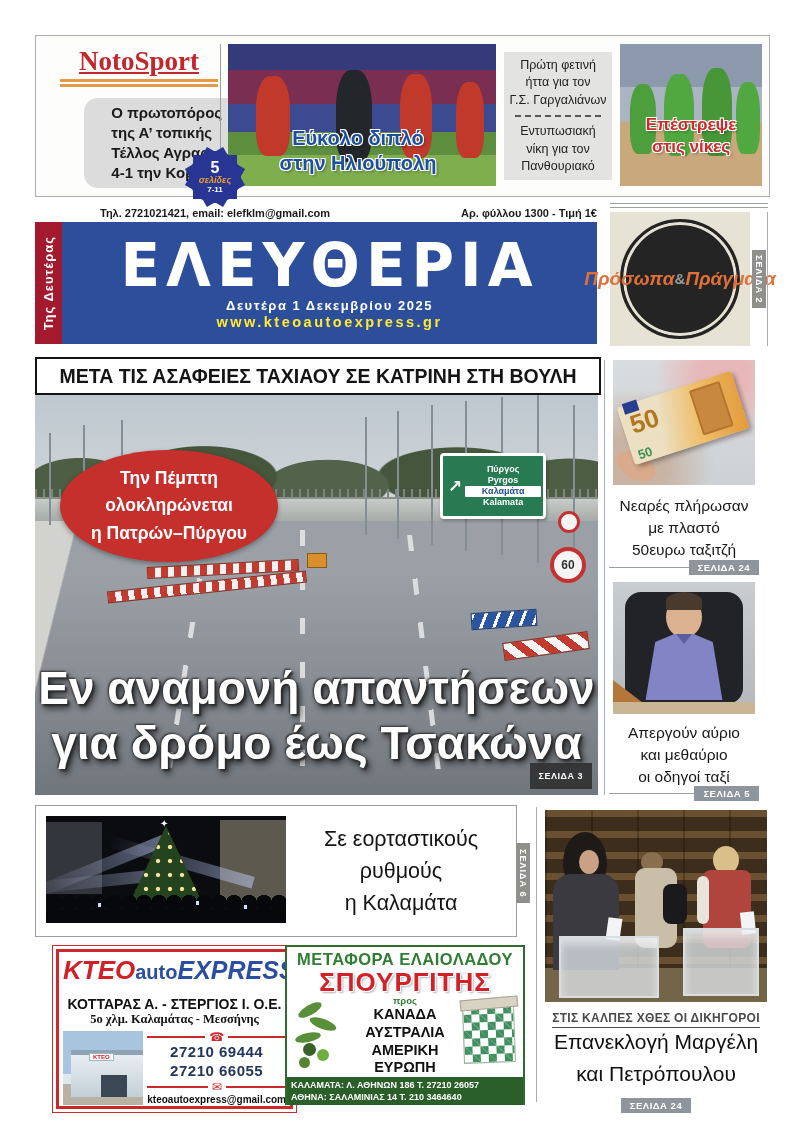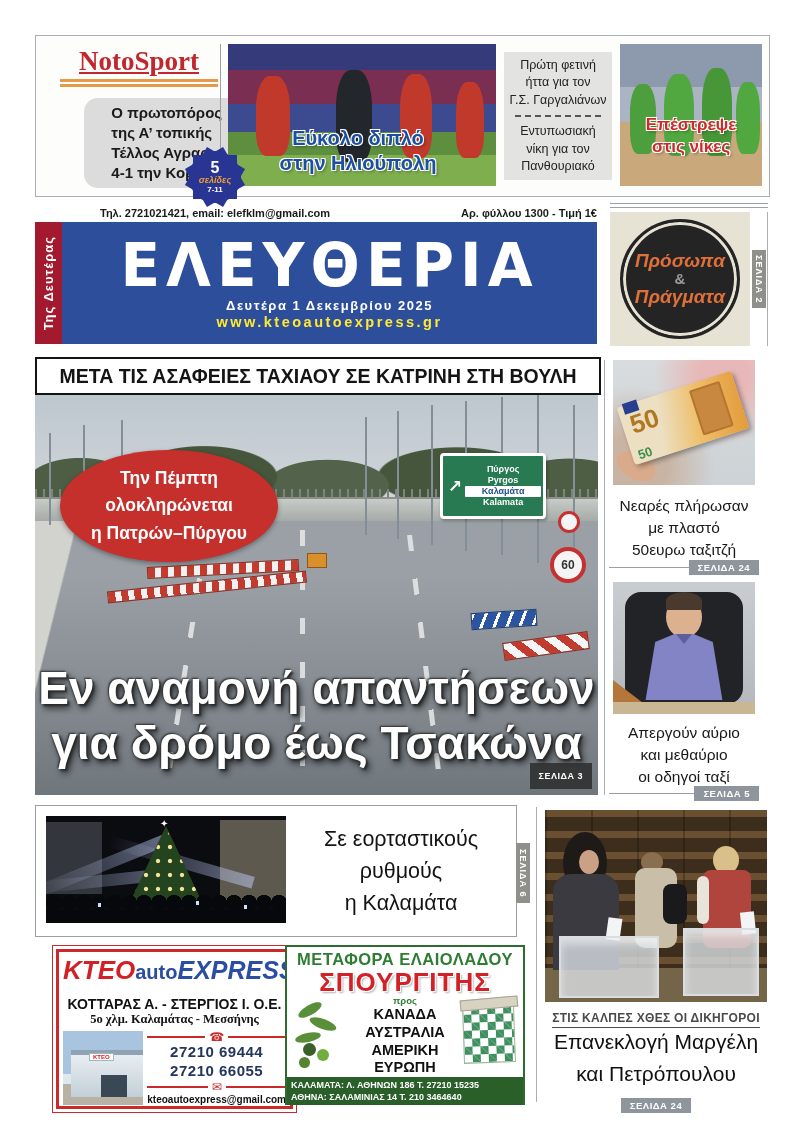--- a/index.html
+++ b/index.html
@@ -51,21 +51,21 @@
   .blue-box{flex:1;background:#2d4f9b;display:flex;flex-direction:column;align-items:center;justify-content:center;}
   .paper-title{color:#fff;font-weight:800;font-size:58px;line-height:1;letter-spacing:6px;
                transform:scaleY(1.05);font-family:"DejaVu Sans","Liberation Sans",sans-serif;}
   .paper-date{color:#fff;font-weight:700;font-size:13px;letter-spacing:1.5px;margin-top:4px;}
   .paper-site{color:#ffe934;font-weight:800;font-size:14.5px;letter-spacing:2.5px;margin-top:1px;}
 
   
   .dbl-line{left:610px;top:203px;width:158px;height:3px;border-top:1px solid #9aa0a6;border-bottom:1px solid #9aa0a6;}
   .prosopa{left:610px;top:212px;width:140px;height:134px;background:#e7e3d4;display:flex;align-items:center;justify-content:center;}
   .pros-circle{width:114px;height:114px;border-radius:50%;background:#242424;border:3px solid #242424;
-               box-shadow:inset 0 0 0 3px #e7e3d4;display:flex;flex-direction:column;align-items:center;
+               box-shadow:inset 0 0 0 3px #e7e3d4;display:flex;flex-direction:row;align-items:center;
                justify-content:center;line-height:1.05;}
   .pros-txt{color:#e0703a;font-weight:800;font-style:italic;font-size:19px;}
   .pros-amp{color:#9a9a9a;font-weight:800;font-size:15px;}
   .vtab{writing-mode:vertical-rl;background:#8f8f8b;color:#fff;font-size:9px;font-weight:700;
         letter-spacing:1px;text-align:center;display:flex;align-items:center;justify-content:center;}
   .vline{background:#a9aeb4;width:1px;}
 
   
   .kicker{left:35px;top:357px;width:562px;height:34px;border:2.5px solid #141414;display:flex;
           align-items:center;justify-content:center;font-size:19.5px;font-weight:800;color:#141414;}
@@ -486,21 +486,21 @@
 
   <div class="abs olive">
     <div class="ol-line1">ΜΕΤΑΦΟΡΑ ΕΛΑΙΟΛΑΔΟΥ</div>
     <div class="ol-brand">ΣΠΟΥΡΓΙΤΗΣ</div>
     <div class="ol-pros">προς</div>
     <div class="ol-dest pre">ΚΑΝΑΔΑ
 ΑΥΣΤΡΑΛΙΑ
 ΑΜΕΡΙΚΗ
 ΕΥΡΩΠΗ</div>
     <div class="ol-footer">
-      <div>ΚΑΛΑΜΑΤΑ: Λ. ΑΘΗΝΩΝ 186 Τ. 27210 15235</div>
+      <div>ΚΑΛΑΜΑΤΑ: Λ. ΑΘΗΝΩΝ 186 Τ. 27210 26057</div>
       <div>ΑΘΗΝΑ: ΣΑΛΑΜΙΝΙΑΣ 14 Τ. 210 3464640</div>
     </div>
     <div class="branch-leaf" style="left:10px;top:58px;width:26px;height:10px;transform:rotate(-30deg);"></div>
     <div class="branch-leaf" style="left:22px;top:72px;width:28px;height:10px;transform:rotate(20deg);"></div>
     <div class="branch-leaf" style="left:8px;top:86px;width:26px;height:9px;transform:rotate(-12deg);"></div>
     <div class="olive-fruit" style="left:16px;top:96px;width:13px;height:13px;background:#3a5f28;"></div>
     <div class="olive-fruit" style="left:30px;top:102px;width:12px;height:12px;background:#6fae3f;"></div>
     <div class="olive-fruit" style="left:12px;top:110px;width:11px;height:11px;background:#55842f;"></div>
     <div class="tin">
       <div class="tin-lid"></div>

